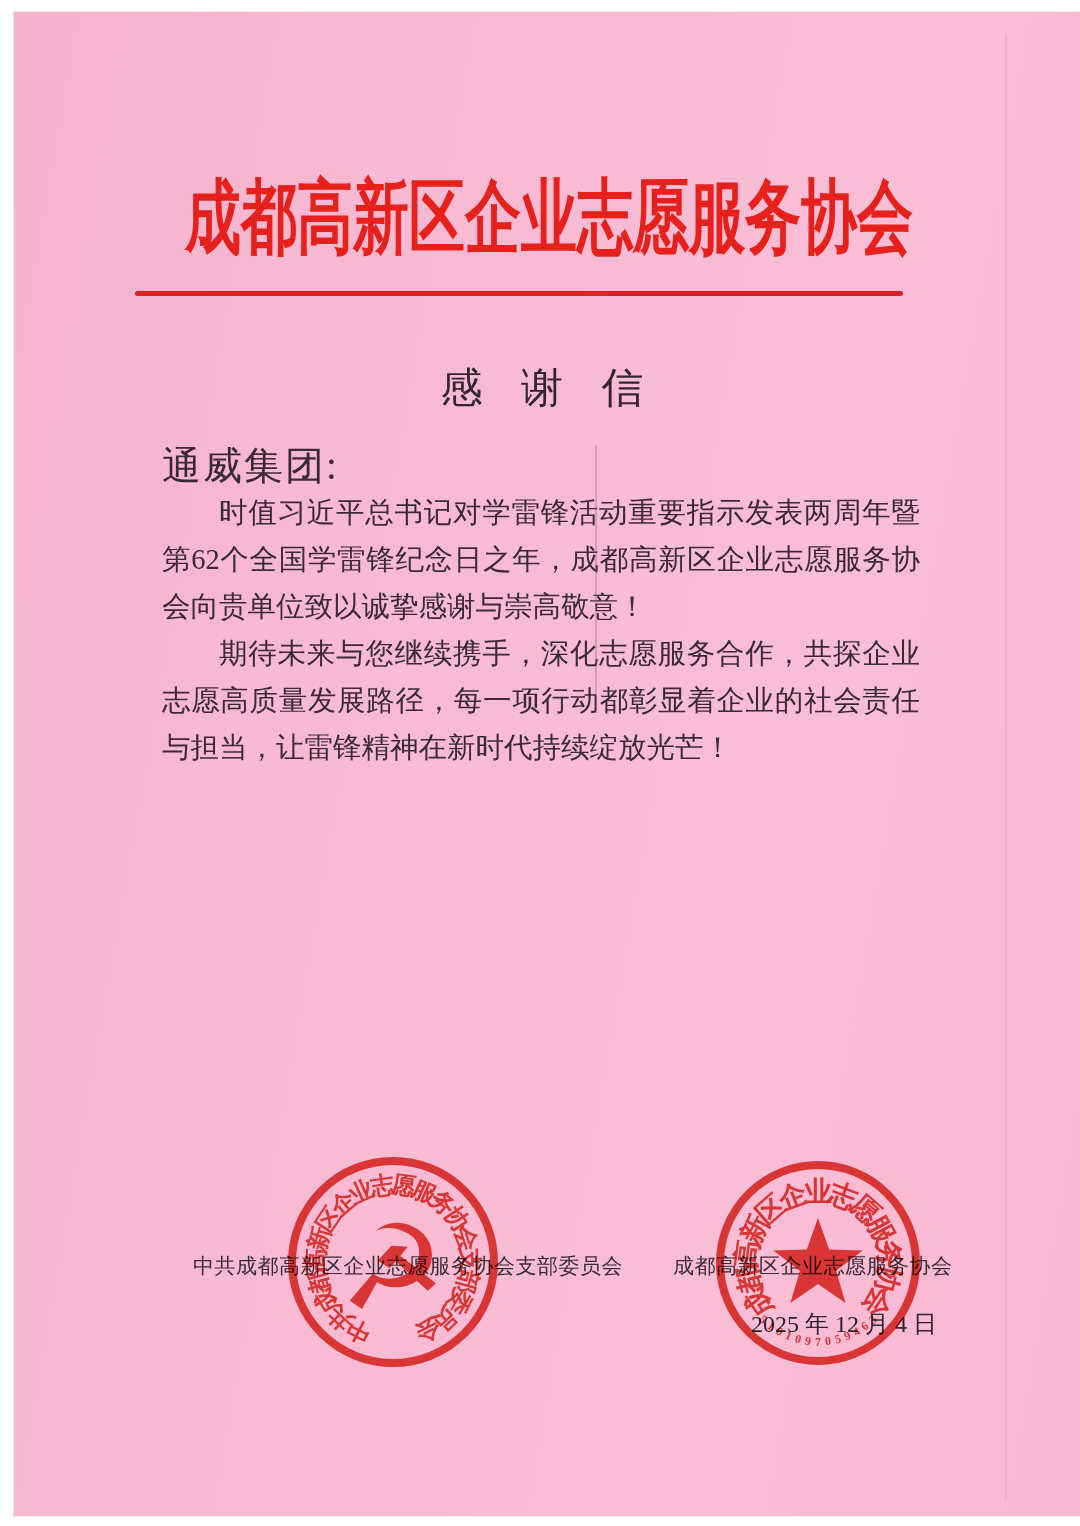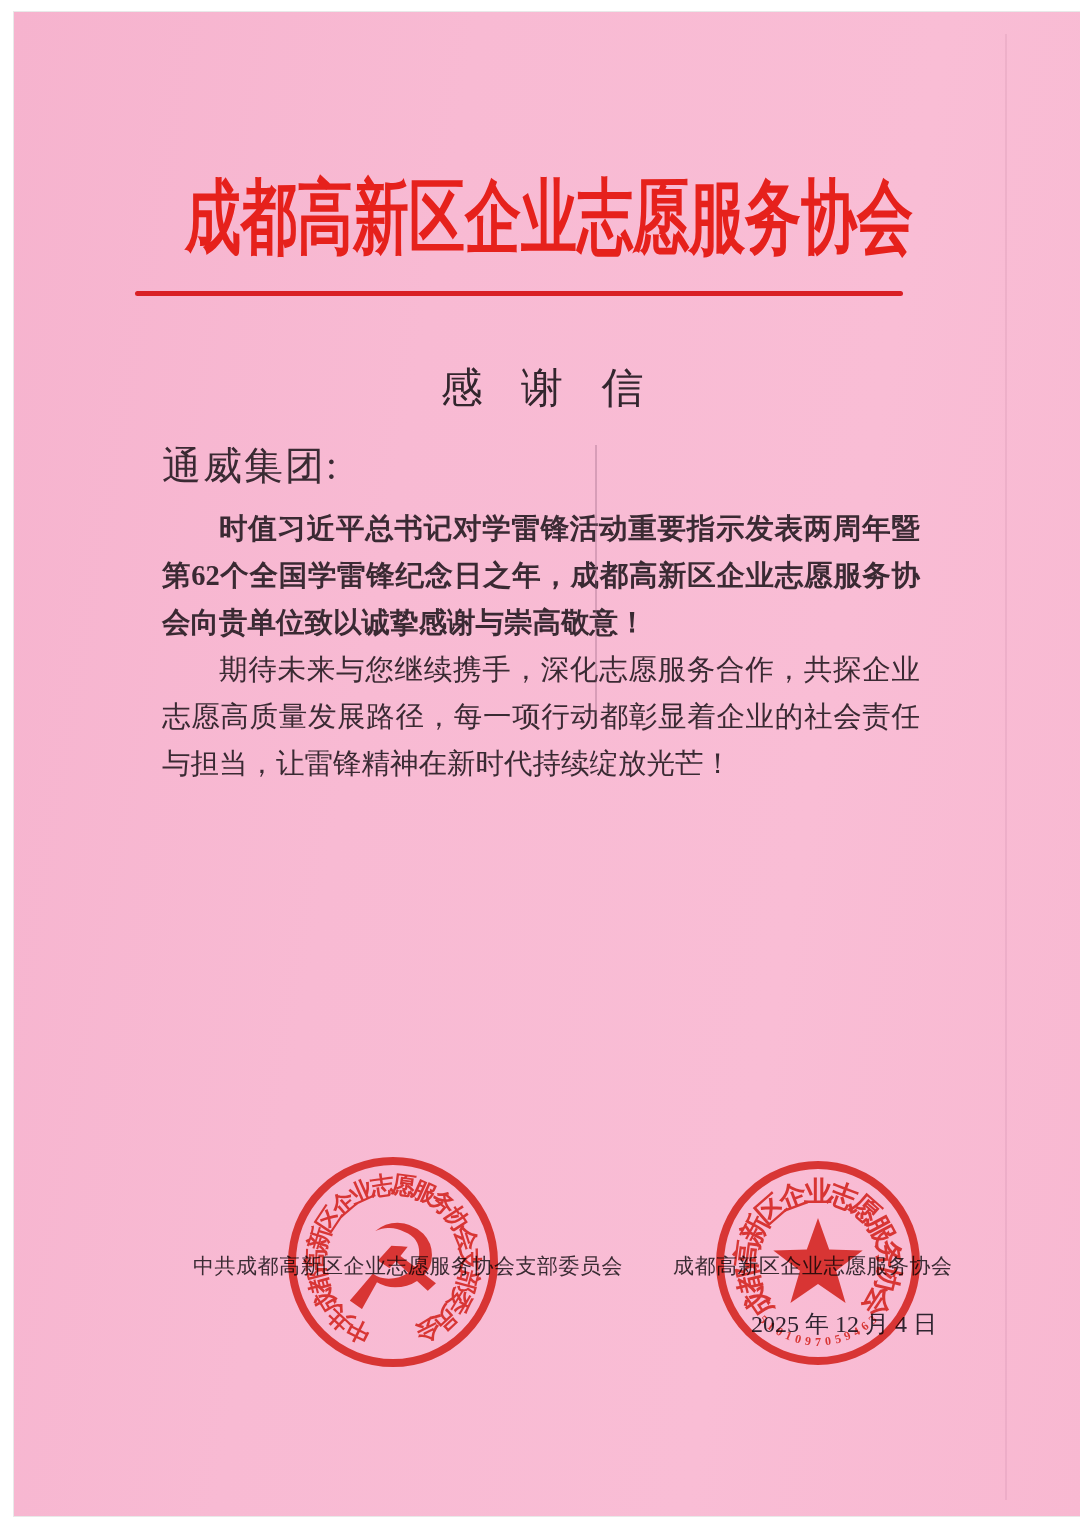--- a/index.html
+++ b/index.html
@@ -28,21 +28,21 @@
     position:absolute;left:0;top:348px;width:100%;text-align:center;
     font-size:42px;font-weight:normal;color:#33262e;letter-spacing:14px;
   }
   .letter-body{
     position:absolute;left:148px;top:430px;width:758px;
     font-size:28.5px;line-height:47px;color:#3a2a33;
     text-align:justify;
   }
   .salutation{font-size:39px;letter-spacing:2px;}
   .letter-body p{margin:0;text-indent:2em;}
-  .letter-body p.first{margin-top:16px;font-weight:bold;}
+  .letter-body p.first{}
   .letter-body p.closing{text-indent:0.7em;letter-spacing:7px;text-align:left;}
   .signature{
     position:absolute;top:1240px;font-size:21px;color:#3a2b33;
     letter-spacing:0.5px;white-space:nowrap;margin-left:28px;
   }
   .signature.left{left:151px;}
   .signature.right{left:631px;}
   .letter-date{
     position:absolute;left:737px;top:1296px;font-size:24px;color:#2e2430;
     white-space:nowrap;

